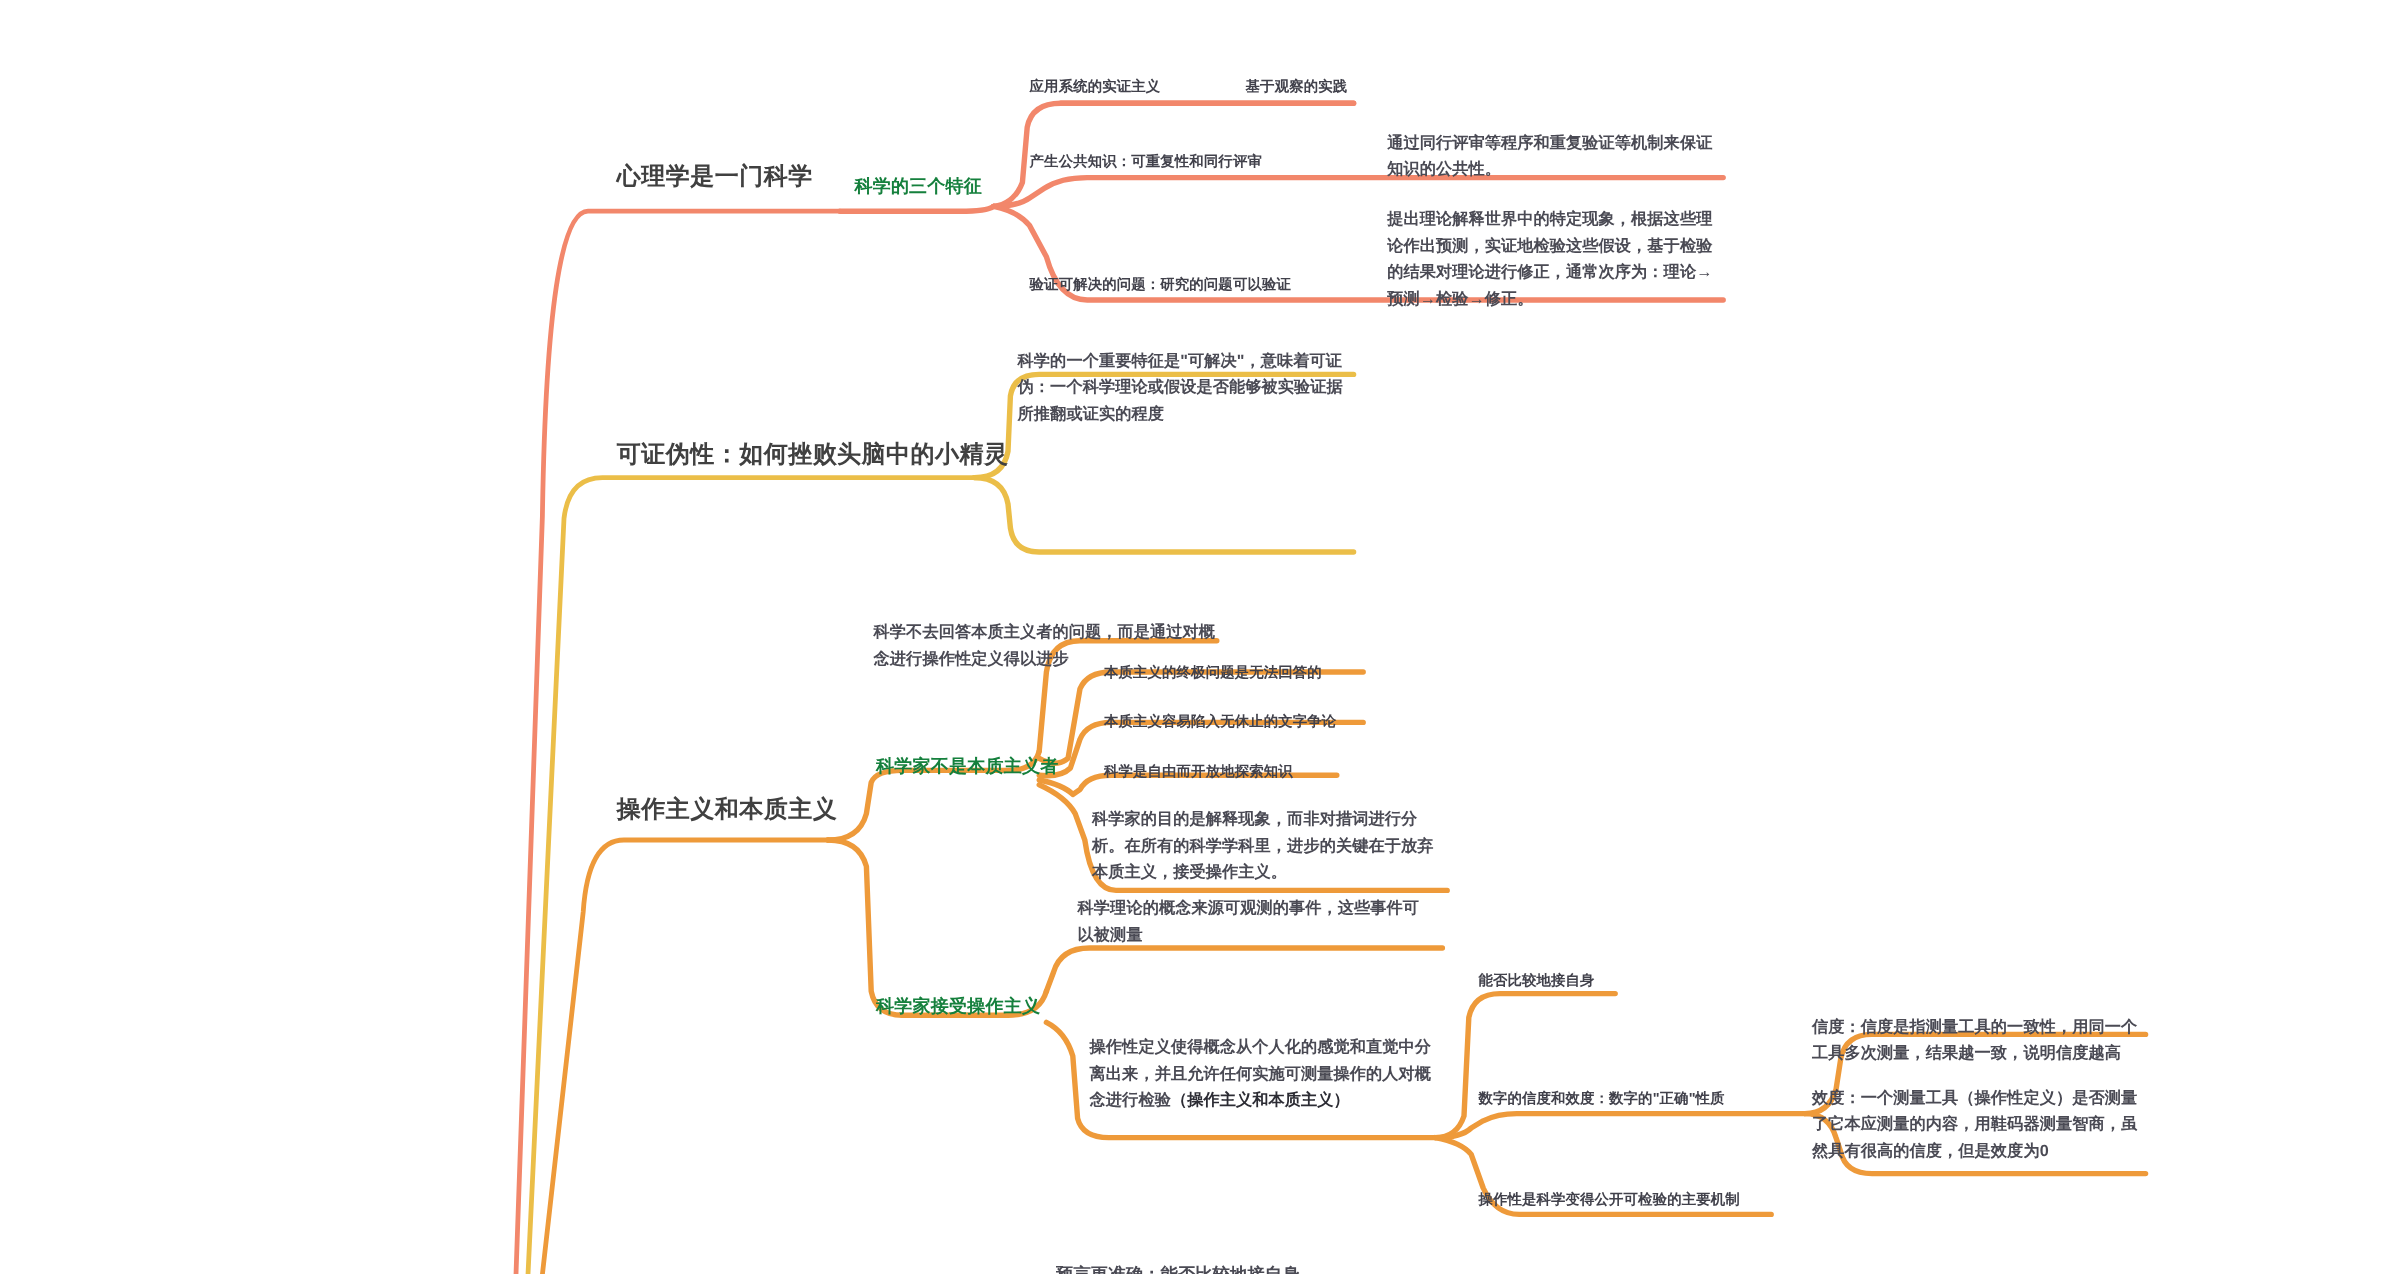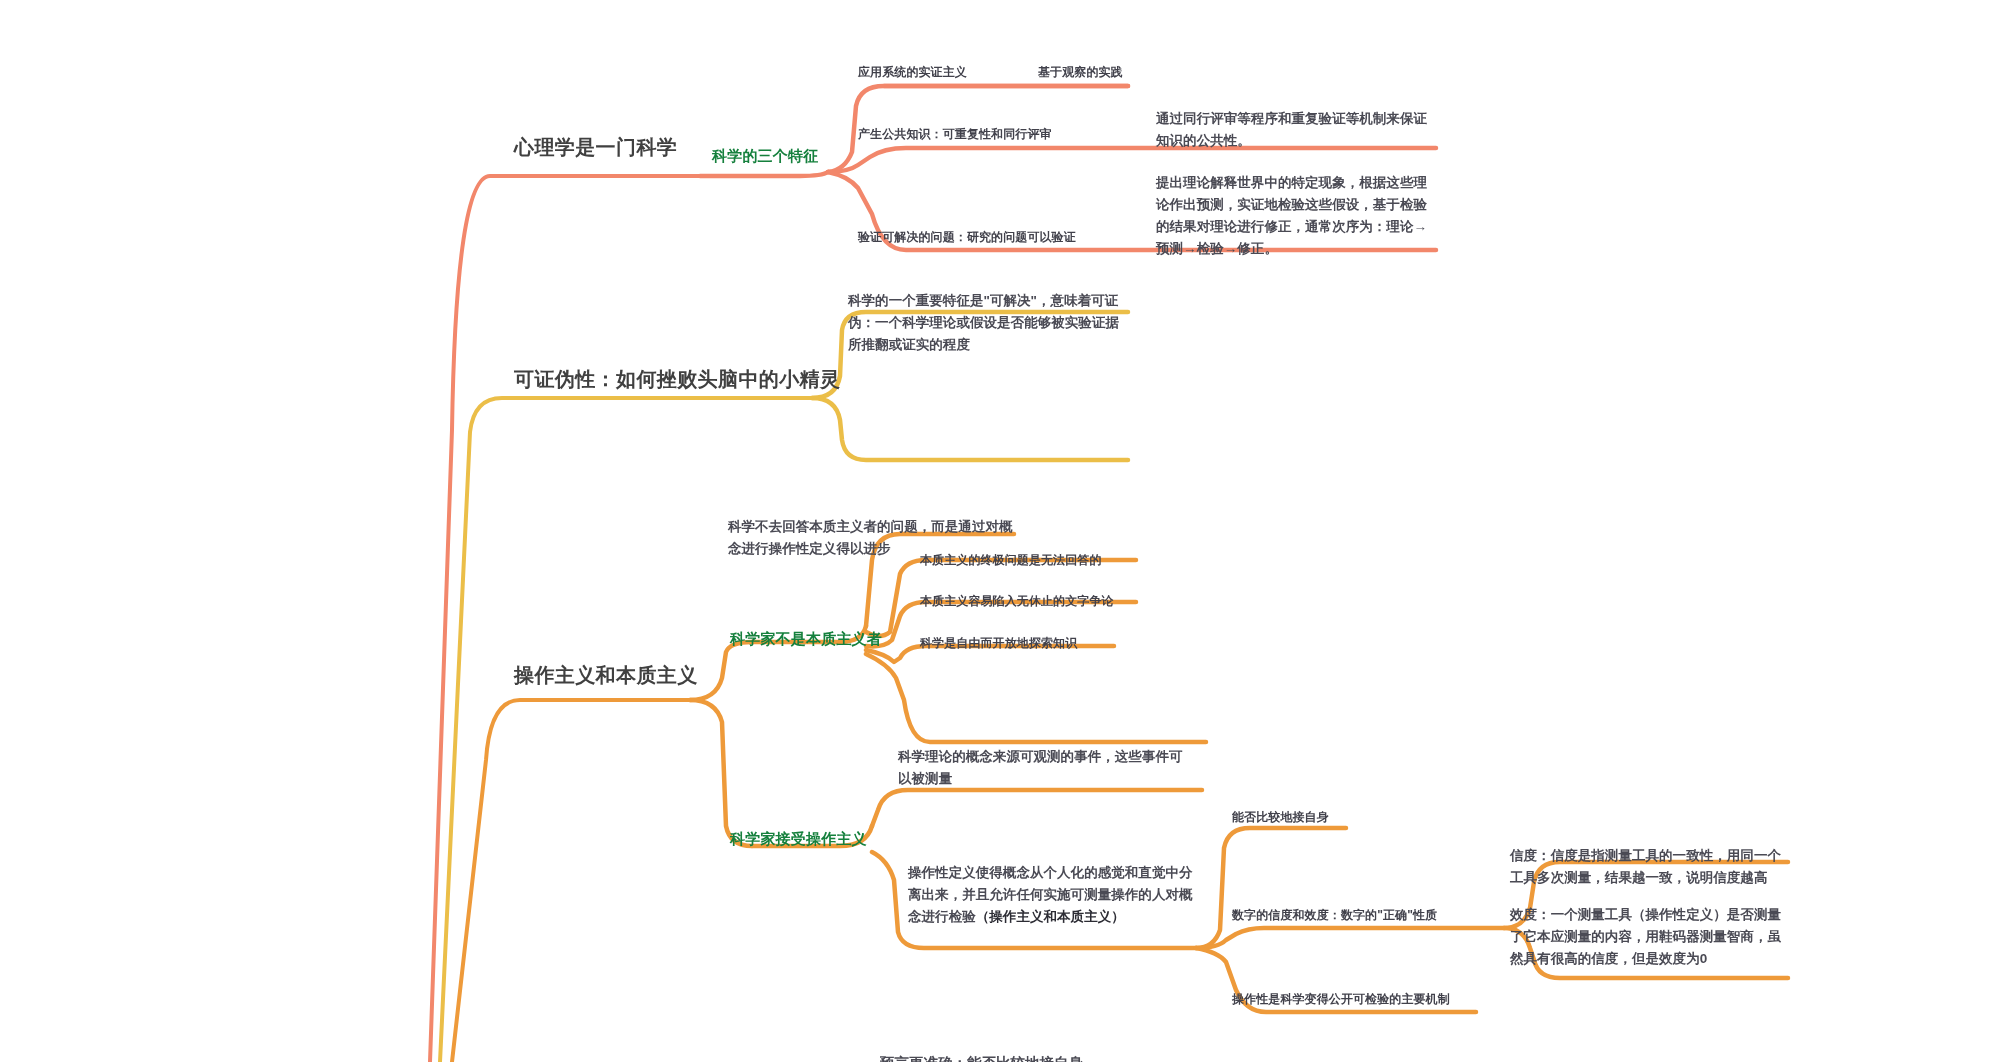--- a/index.html
+++ b/index.html
@@ -138,20 +138,21 @@
 
   <div class="node lvl1" style="left:514px; top:660px;">操作主义和本质主义</div>
 
   <div class="node lvl2" style="left:730px; top:628px;">科学家不是本质主义者</div>
 
   <div class="node lvl4" style="left:728px; top:496px; width:290px;margin-top:20px;">科学不去回答本质主义者的问题，而是通过对概念进行操作性定义得以进步</div>
 
   <div class="node lvl3" style="left:920px; top:551px;">本质主义的终极问题是无法回答的</div>
   <div class="node lvl3" style="left:920px; top:592px;">本质主义容易陷入无休止的文字争论</div>
   <div class="node lvl3" style="left:920px; top:634px;">科学是自由而开放地探索知识</div>
+  <div class="node lvl4" style="left:910px; top:672px; width:286px;">科学家的目的是解释现象，而非对措词进行分析。在所有的科学学科里，进步的关键在于放弃本质主义，接受操作主义。</div>
 
   <div class="node lvl2" style="left:730px; top:828px;">科学家接受操作主义</div>
 
   <div class="node lvl4" style="left:898px; top:746px; width:290px;">科学理论的概念来源可观测的事件，这些事件可以被测量</div>
 
   <div class="node lvl4" style="left:908px; top:862px; width:288px;"><span>操作性定义使得概念从个人化的感觉和直觉中分离出来，并且允许任何实施可测量操作的人对概念进行检验</span><span class="bold-tail">（操作主义和本质主义）</span></div>
 
   <div class="node lvl3" style="left:1232px; top:808px;">能否比较地接自身</div>
 
   <div class="node lvl3" style="left:1232px; top:906px;">数字的信度和效度：数字的"正确"性质</div>

